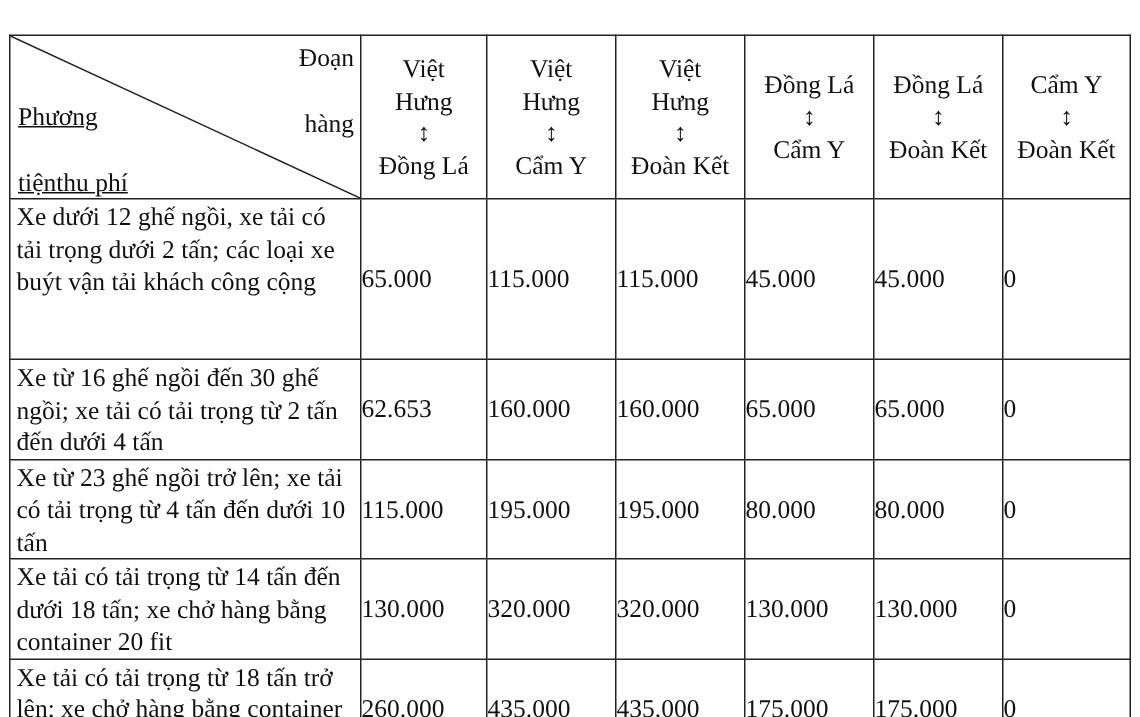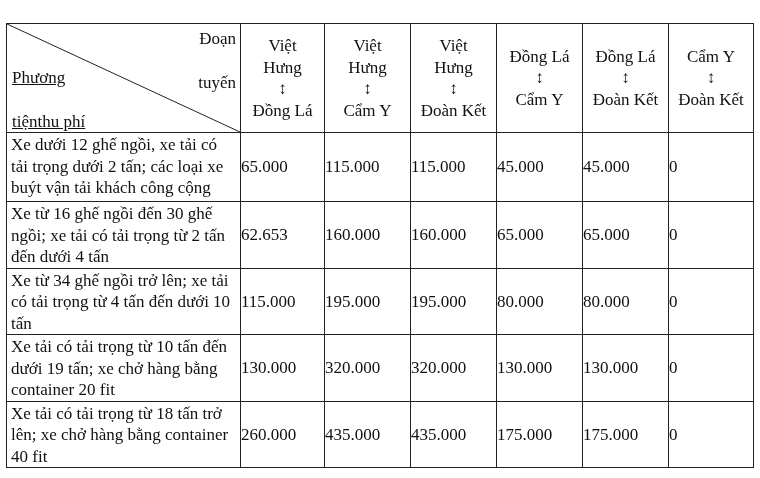--- a/index.html
+++ b/index.html
@@ -30,21 +30,21 @@
       <col style="width:85px">
   </colgroup>
   <tbody>
       <tr>
     <th class="hdr diag">
       <svg viewBox="0 0 100 100" preserveAspectRatio="none">
         <line x1="0" y1="0" x2="100" y2="100" stroke="#222" stroke-width="1" vector-effect="non-scaling-stroke"></line>
       </svg>
       <div class="top">
         <span>Đoạn</span><br>
-        <span>tuyến</span>
+        <span>hàng</span>
       </div>
       <div class="bottom">
         <span>Phương</span><br>
         <span>tiệnthu phí</span>
       </div>
     </th>
     <th class="hdr">
       <span>Việt</span>
       <span>Hưng</span>
       <span>↕</span>
@@ -72,49 +72,49 @@
       <span>↕</span>
       <span>Đoàn Kết</span>
     </th>
     <th class="hdr">
       <span>Cẩm Y</span>
       <span>↕</span>
       <span>Đoàn Kết</span>
     </th>
   </tr>
 
-  <tr style="height:69px">
+  <tr style="height:107px">
     <td class="label">Xe dưới 12 ghế ngồi, xe tải có tải trọng dưới 2 tấn; các loại xe buýt vận tải khách công cộng</td>
     <td class="num">65.000</td>
     <td class="num">115.000</td>
     <td class="num">115.000</td>
     <td class="num">45.000</td>
     <td class="num">45.000</td>
     <td class="num">0</td>
   </tr>
   <tr style="height:66px">
     <td class="label">Xe từ 16 ghế ngồi đến 30 ghế ngồi; xe tải có tải trọng từ 2 tấn đến dưới 4 tấn</td>
     <td class="num">62.653</td>
     <td class="num">160.000</td>
     <td class="num">160.000</td>
     <td class="num">65.000</td>
     <td class="num">65.000</td>
     <td class="num">0</td>
   </tr>
   <tr style="height:64px">
-    <td class="label">Xe từ 34 ghế ngồi trở lên; xe tải có tải trọng từ 4 tấn đến dưới 10 tấn</td>
+    <td class="label">Xe từ 23 ghế ngồi trở lên; xe tải có tải trọng từ 4 tấn đến dưới 10 tấn</td>
     <td class="num">115.000</td>
     <td class="num">195.000</td>
     <td class="num">195.000</td>
     <td class="num">80.000</td>
     <td class="num">80.000</td>
     <td class="num">0</td>
   </tr>
   <tr style="height:66px">
-    <td class="label">Xe tải có tải trọng từ 10 tấn đến dưới 19 tấn; xe chở hàng bằng container 20 fit</td>
+    <td class="label">Xe tải có tải trọng từ 14 tấn đến dưới 18 tấn; xe chở hàng bằng container 20 fit</td>
     <td class="num">130.000</td>
     <td class="num">320.000</td>
     <td class="num">320.000</td>
     <td class="num">130.000</td>
     <td class="num">130.000</td>
     <td class="num">0</td>
   </tr>
   <tr style="height:65px">
     <td class="label">Xe tải có tải trọng từ 18 tấn trở lên; xe chở hàng bằng container 40 fit</td>
     <td class="num">260.000</td>

